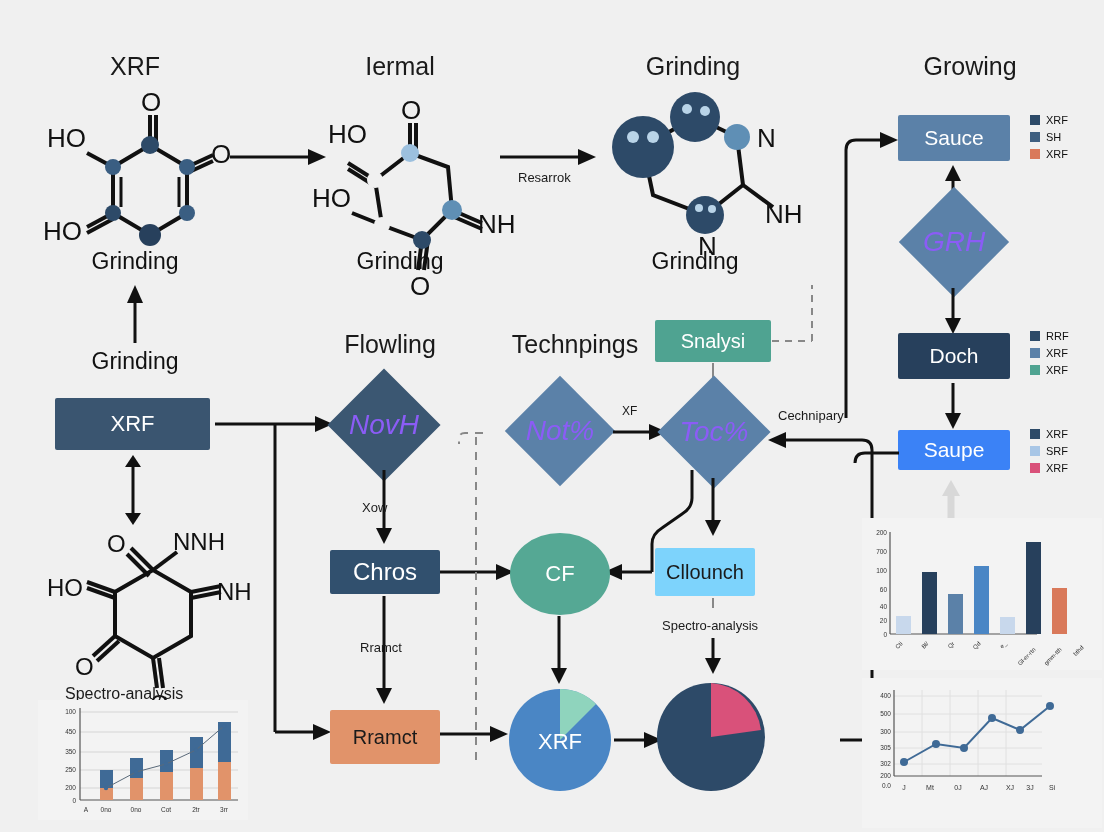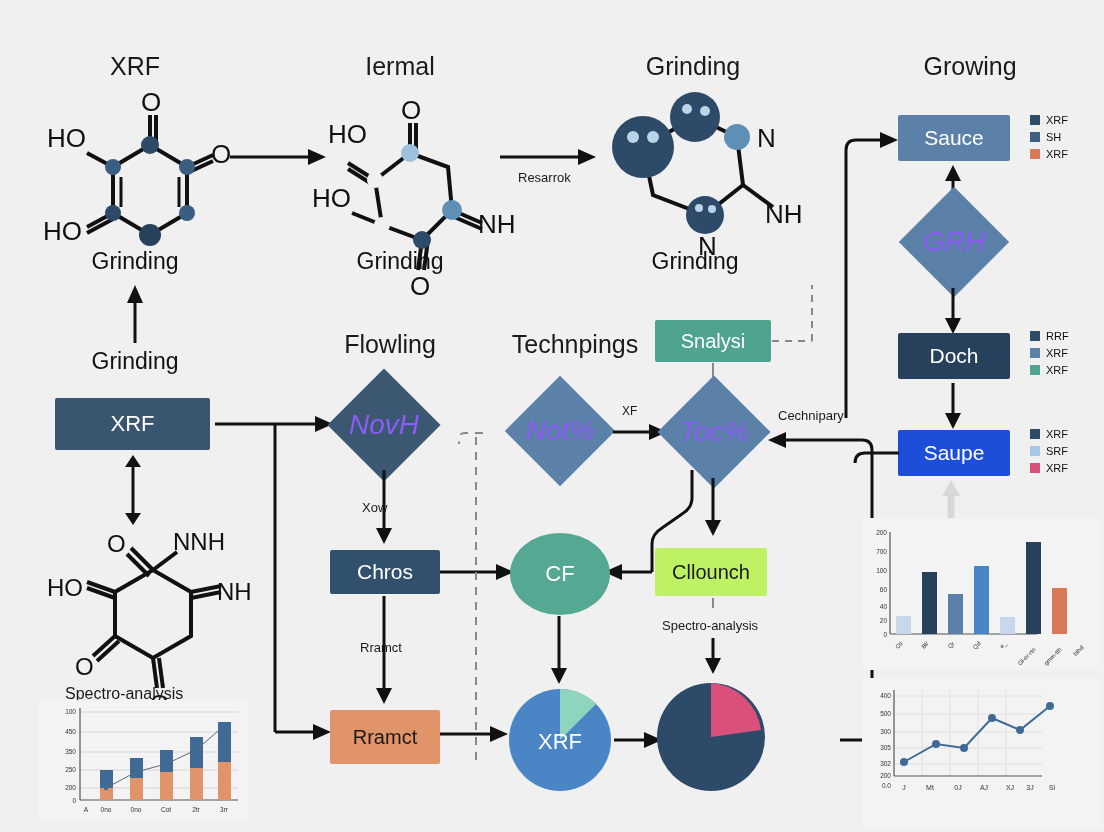--- a/index.html
+++ b/index.html
@@ -228,21 +228,21 @@
     <div class="diamond-bg" style="background:#3b5772;width:80px;height:80px;left:19px;top:0;"></div>
     <div class="diamond-lbl">NovH</div>
   </div>
 
   <svg width="34" height="80" style="left:367px;top:470px;">
     <line x1="17" y1="0" x2="17" y2="58" stroke="#111" stroke-width="3"></line>
     <polygon points="9,58 17,74 25,58" fill="#111"></polygon>
   </svg>
   <div class="abs smalllabel" style="left:362px;top:500px;">Xow</div>
 
-  <div class="abs node rect" style="left:330px;top:550px;width:110px;height:44px;background:#31506e;font-size:21px;">
+  <div class="abs node rect" style="left:330px;top:550px;width:110px;height:44px;background:#31506e;font-size:24px;">
     <span>Chros</span>
   </div>
 
   <svg width="34" height="110" style="left:367px;top:596px;">
     <line x1="17" y1="0" x2="17" y2="92" stroke="#111" stroke-width="3"></line>
     <polygon points="9,92 17,108 25,92" fill="#111"></polygon>
   </svg>
   <div class="abs smalllabel" style="left:360px;top:640px;">Rramct</div>
 
   <div class="abs node rect" style="left:330px;top:710px;width:110px;height:54px;background:#e1936a;color:#1a1a1a;font-size:20px;">
@@ -295,21 +295,21 @@
   <div class="diamond-wrap" style="left:658px;top:392px;width:112px;height:80px;">
     <div class="diamond-bg" style="background:#5b81a8;width:80px;height:80px;left:16px;top:0;"></div>
     <div class="diamond-lbl">Toc%</div>
   </div>
 
   <svg width="30" height="60" style="left:699px;top:478px;">
     <line x1="14" y1="0" x2="14" y2="42" stroke="#111" stroke-width="3"></line>
     <polygon points="6,42 14,58 22,42" fill="#111"></polygon>
   </svg>
 
-  <div class="abs node rect" style="left:655px;top:548px;width:112px;height:48px;background:#bef264;color:#1a1a1a;font-size:20px;">
+  <div class="abs node rect" style="left:655px;top:548px;width:100px;height:48px;background:#7dd3fc;color:#1a1a1a;font-size:20px;">
     <span>Cllounch</span>
   </div>
 
   <svg width="120" height="110" style="left:600px;top:470px;">
     <path d="M92,0 L92,28 Q92,38 82,44 L62,58 Q52,64 52,74 L52,102" fill="none" stroke="#111" stroke-width="3" transform="translate(0,0)"></path>
   </svg>
   <svg width="130" height="30" style="left:598px;top:560px;">
     <path d="M54,12 L24,12" fill="none" stroke="#111" stroke-width="3"></path>
     <polygon points="24,4 6,12 24,20" fill="#111"></polygon>
   </svg>
@@ -383,21 +383,21 @@
 
   <div class="abs node rect" style="left:898px;top:333px;width:112px;height:46px;background:#27405c;font-size:21px;">
     <span>Doch</span>
   </div>
 
   <svg width="30" height="48" style="left:939px;top:383px;">
     <line x1="14" y1="0" x2="14" y2="30" stroke="#111" stroke-width="3"></line>
     <polygon points="6,30 14,46 22,30" fill="#111"></polygon>
   </svg>
 
-  <div class="abs node rect" style="left:898px;top:430px;width:112px;height:46px;background:#1d4ed8;font-size:21px;">
+  <div class="abs node rect" style="left:898px;top:430px;width:112px;height:40px;background:#3b82f6;font-size:21px;">
     <span>Saupe</span>
   </div>
 
   <svg width="24" height="60" style="left:940px;top:478px;">
     <line x1="11" y1="56" x2="11" y2="16" stroke="#d8d8d8" stroke-width="7"></line>
     <polygon points="2,18 11,2 20,18" fill="#d8d8d8"></polygon>
   </svg>
 
   <svg width="60" height="20" style="left:855px;top:443px;">
     <path d="M44,10 L10,10 Q0,10 0,20" fill="none" stroke="#111" stroke-width="3"></path>

